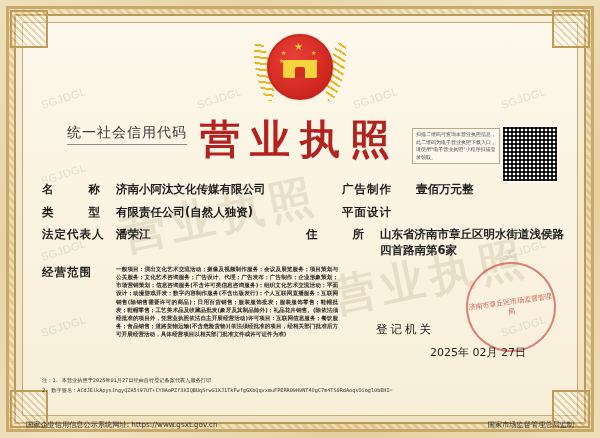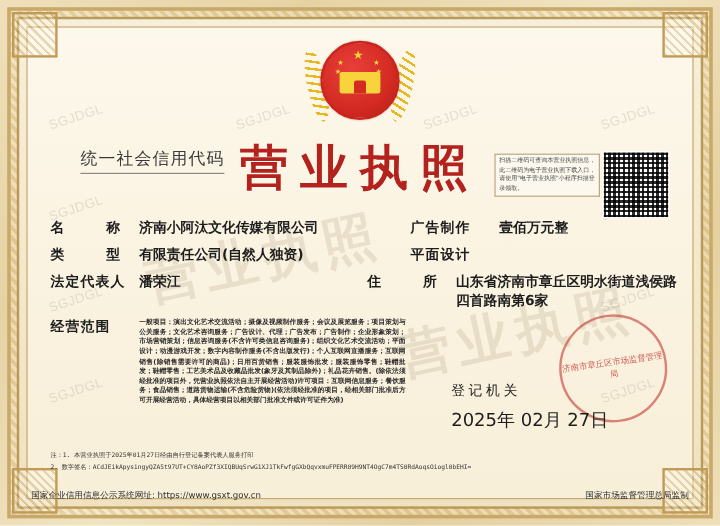--- a/index.html
+++ b/index.html
@@ -246,23 +246,23 @@
     text-align: left;
   }
   .auth-line {
     font-size: 11.5px;
     letter-spacing: 3px;
     color: #1d1d1d;
     display: inline-block;
   }
   .auth-date {
     margin-top: 8px;
-    font-size: 15px;
+    font-size: 11px;
     color: #1d1d1d;
-    text-align: left;
+    text-align: right;
     width: 150px;
   }
   .seal {
     position: absolute;
     right: 44px;
     bottom: 86px;
     width: 86px;
     height: 86px;
     border-radius: 50%;
     border: 2px solid rgba(190,40,35,0.55);
@@ -289,21 +289,21 @@
     font-family: "DejaVu Sans Mono", monospace;
   }
   .notes .n-title { margin-bottom: 1px; }
   .notes .n-hash { word-break: break-all; }
 
   
   .bottom {
     position: absolute;
     left: 26px;
     right: 26px;
-    bottom: 20px;
+    bottom: 8px;
     display: flex;
     justify-content: space-between;
     align-items: flex-end;
     font-size: 7.2px;
     color: #2e2e2e;
   }
   .bottom .left { white-space: nowrap; }
   .bottom .right { white-space: nowrap; }
 
   

